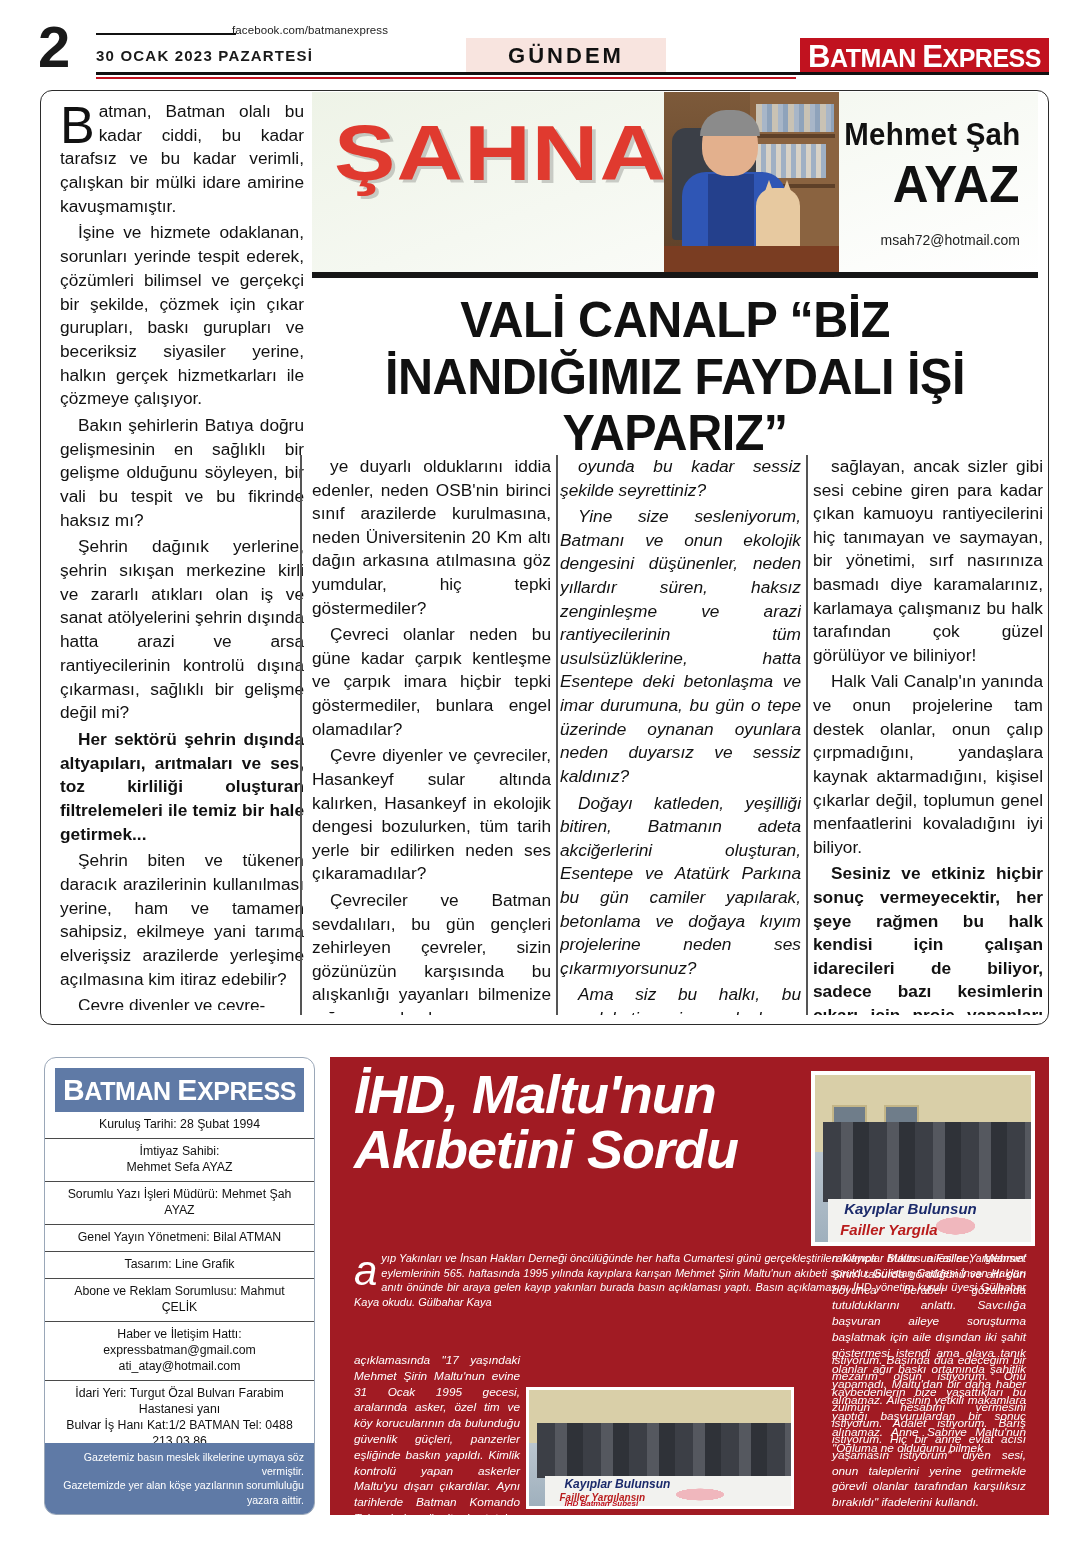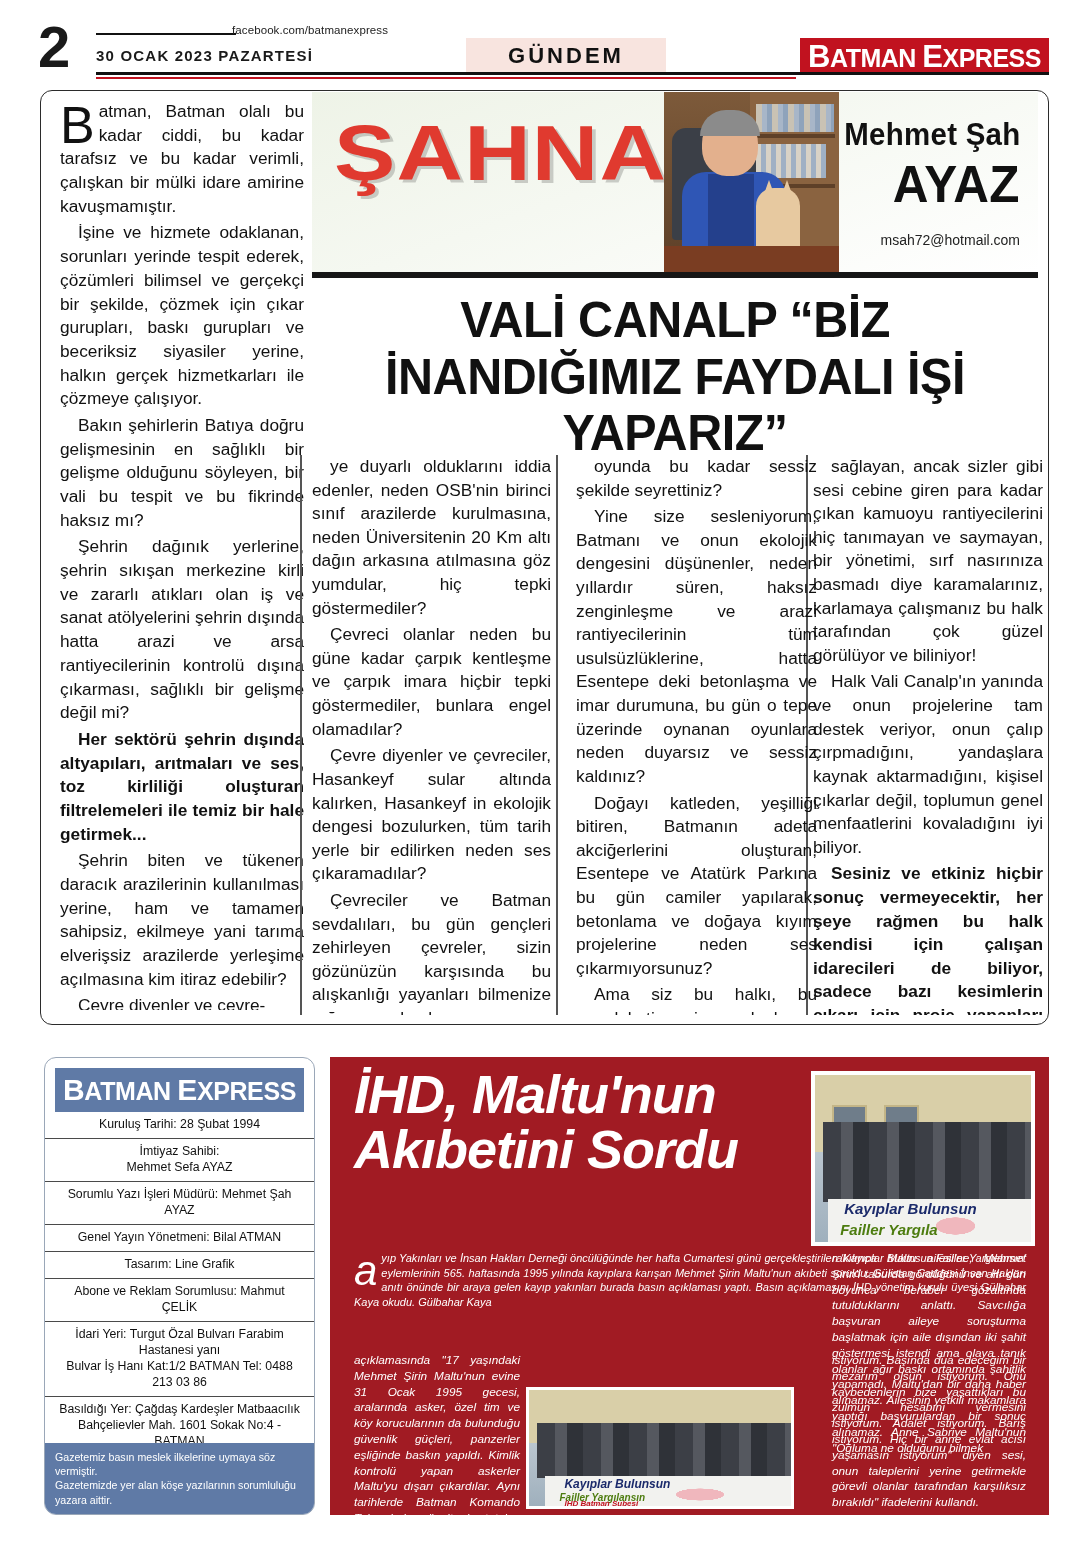--- a/index.html
+++ b/index.html
@@ -144,21 +144,21 @@
 
   
   .body-col {
     position:absolute; top:455px; height:560px;
     font-size:17.3px; line-height:1.365; color:#111;
     text-align:justify; overflow:hidden;
   }
   .body-col p { text-indent:18px; margin:0 0 3px 0; }
   .body-col p.b { font-weight:700; }
   #bc1 { left:312px; width:239px; }
-  #bc2 { left:576px; width:241px; }
+  #bc2 { left:560px; width:241px;font-style:italic; }
   #bc3 { left:813px; width:230px; }
 
   .vrule { position:absolute; width:1.5px; background:#555; }
   #vr-a { left:300px; top:455px; height:560px; }
   #vr-b { left:556px; top:455px; height:560px; }
   #vr-c { left:806px; top:455px; height:560px; }
 
   
   .colophon {
     position:absolute; left:44px; top:1057px; width:271px; height:458px;
@@ -173,21 +173,21 @@
   }
   .colo-logo span .cap { font-size:30px; }
   .colo-row {
     padding:5px 12px; text-align:center;
     font-size:12.3px; color:#111; line-height:1.3;
     border-bottom:1.5px solid #4a4a4a;
   }
   .colo-note {
     position:absolute; left:0; bottom:0; width:100%;
     background:#5f7aa6; color:#fff; font-size:10.6px;
-    text-align:left; padding:7px 10px; line-height:1.35;
+    text-align:right; padding:7px 10px; line-height:1.35;
   }
 
   
   .red-article {
     position:absolute; left:330px; top:1057px; width:719px; height:458px;
     background:#a11b23; overflow:hidden;font-style:italic;
   }
   .red-headline {
     position:absolute; left:24px; top:10px; width:470px;
     color:#fff; font-size:54px; font-weight:700; line-height:1.02;
@@ -219,21 +219,21 @@
   .rb-right { position:absolute; left:478px; top:0; width:194px; }
 
   
   .crowd { position:absolute; inset:0; background:linear-gradient(180deg,#cfd8e0 0%,#b6c2cc 55%,#9fb0bd 100%);padding-left:8px; }
   .crowd .bldg { position:absolute; left:0; top:0; width:100%; height:46%; background:#d9cfa8; }
   .crowd .win { position:absolute; top:18%; width:16%; height:20%; background:#6f7d8a; border:2px solid #c3b587; }
   .crowd .ppl { position:absolute; bottom:24%; width:100%; height:48%;
     background: repeating-linear-gradient(90deg,#3c3f46 0 18px,#55585f 18px 30px,#2f3238 30px 46px); }
   .crowd .banner-w { position:absolute; left:6%; bottom:0; width:94%; height:26%; background:#f2f2ef; }
   .crowd .banner-w .t1 { position:absolute; left:8%; top:4%; font-size:15px; font-weight:700; color:#1b2a6b; white-space:nowrap; }
-  .crowd .banner-w .t2 { position:absolute; left:6%; top:52%; font-size:15px; font-weight:700; color:#4d7c0f; white-space:nowrap; }
+  .crowd .banner-w .t2 { position:absolute; left:6%; top:52%; font-size:15px; font-weight:700; color:#b91c1c; white-space:nowrap; }
   .crowd .flower { position:absolute; left:46%; bottom:2%; width:34%; height:70%;
     background:radial-gradient(ellipse at center,#f0b7bd 0 40%,transparent 41%); }
   .crowd2 .banner-w .t1 { font-size:12px; }
   .crowd2 .banner-w .t2 { font-size:10px; }
   .crowd2 .banner-w .t3 { position:absolute; left:8%; top:76%; font-size:8px; font-weight:700; color:#c1121f; white-space:nowrap; }
 </style>
 </head>
 <body>
 
 <div class="page">
@@ -301,35 +301,36 @@
       <p>Çevreciler ve Batman sevdalıları, bu gün gençleri zehirleyen çevreler, sizin gözünüzün karşısında bu alışkanlığı yayanları bilmenize rağmen neden kamu-</p>
     </div>
   <div class="body-col" id="bc2">
       <p>oyunda bu kadar sessiz şekilde seyrettiniz?</p>
       <p>Yine size sesleniyorum, Batmanı ve onun ekolojik dengesini düşünenler, neden yıllardır süren, haksız zenginleşme ve arazi rantiyecilerinin tüm usulsüzlüklerine, hatta Esentepe deki betonlaşma ve imar durumuna, bu gün o tepe üzerinde oynanan oyunlara neden duyarsız ve sessiz kaldınız?</p>
       <p>Doğayı katleden, yeşilliği bitiren, Batmanın adeta akciğerlerini oluşturan, Esentepe ve Atatürk Parkına bu gün camiler yapılarak, betonlama ve doğaya kıyım projelerine neden ses çıkarmıyorsunuz?</p>
       <p>Ama siz bu halkı, bu memleketi, iş alanlarını, istihdamı ve planlı büyümeyi</p>
     </div>
   <div class="body-col" id="bc3">
       <p>sağlayan, ancak sizler gibi sesi cebine giren para kadar çıkan kamuoyu rantiyecilerini hiç tanımayan ve saymayan, bir yönetimi, sırf nasırınıza basmadı diye karamalarınız, karlamaya çalışmanız bu halk tarafından çok güzel görülüyor ve biliniyor!</p>
-      <p>Halk Vali Canalp'ın yanında ve onun projelerine tam destek veriyor, onun çalıp çırpmadığını, yandaşlara kaynak aktarmadığını, kişisel çıkarlar değil, toplumun genel menfaatlerini kovaladığını iyi biliyor.</p>
+      <p>Halk Vali Canalp'ın yanında ve onun projelerine tam destek olanlar, onun çalıp çırpmadığını, yandaşlara kaynak aktarmadığını, kişisel çıkarlar değil, toplumun genel menfaatlerini kovaladığını iyi biliyor.</p>
       <p class="b">Sesiniz ve etkiniz hiçbir sonuç vermeyecektir, her şeye rağmen bu halk kendisi için çalışan idarecileri de biliyor, sadece bazı kesimlerin çıkarı için proje yapanları da...</p>
     </div>
 
   <div class="colophon">
     <div class="colo-logo">
       <span><span class="cap">B</span><span>ATMAN </span><span class="cap">E</span><span>XPRESS</span></span>
     </div>
     <div id="colo-rows">
         <div class="colo-row">Kuruluş Tarihi: 28 Şubat 1994</div>
         <div class="colo-row">İmtiyaz Sahibi:<br>Mehmet Sefa AYAZ</div>
         <div class="colo-row">Sorumlu Yazı İşleri Müdürü: Mehmet Şah AYAZ</div>
         <div class="colo-row">Genel Yayın Yönetmeni: Bilal ATMAN</div>
         <div class="colo-row">Tasarım: Line Grafik</div>
         <div class="colo-row">Abone ve Reklam Sorumlusu: Mahmut ÇELİK</div>
+        <div class="colo-row">Haber ve İletişim Hattı:<br>expressbatman@gmail.com<br>ati_atay@hotmail.com</div>
         <div class="colo-row">İdari Yeri: Turgut Özal Bulvarı Farabim Hastanesi yanı<br>Bulvar İş Hanı Kat:1/2 BATMAN Tel: 0488 213 03 86</div>
         <div class="colo-row">Basıldığı Yer: Çağdaş Kardeşler Matbaacılık<br>Bahçelievler Mah. 1601 Sokak No:4  -  BATMAN<br>TLF: 0488 212 28 33</div>
       </div>
     <div class="colo-note">Gazetemiz basın meslek ilkelerine uymaya söz vermiştir.<br>Gazetemizde yer alan köşe yazılarının sorumluluğu yazara aittir.</div>
   </div>
 
   <div class="red-article">
     <div class="red-headline">İHD, Maltu'nun Akıbetini Sordu</div>
 
     <div class="red-photo-top">

